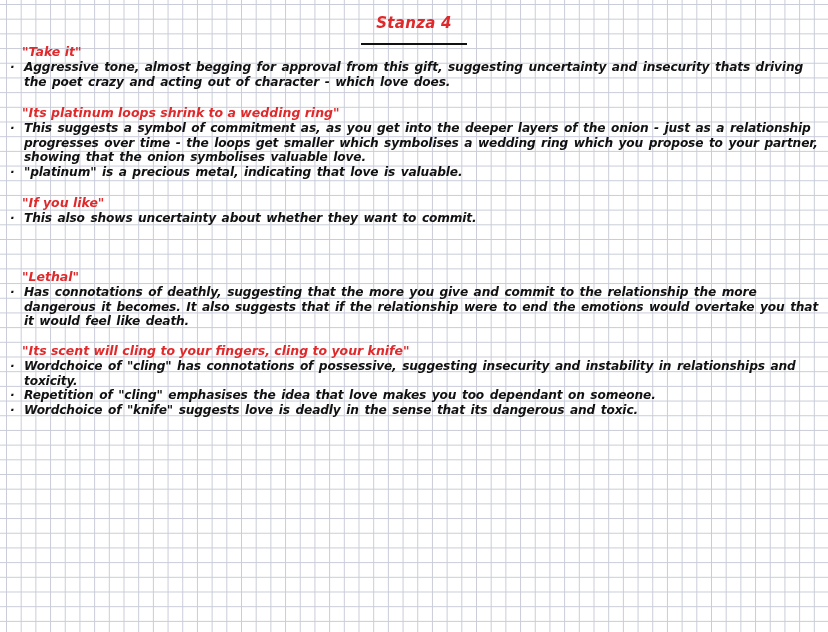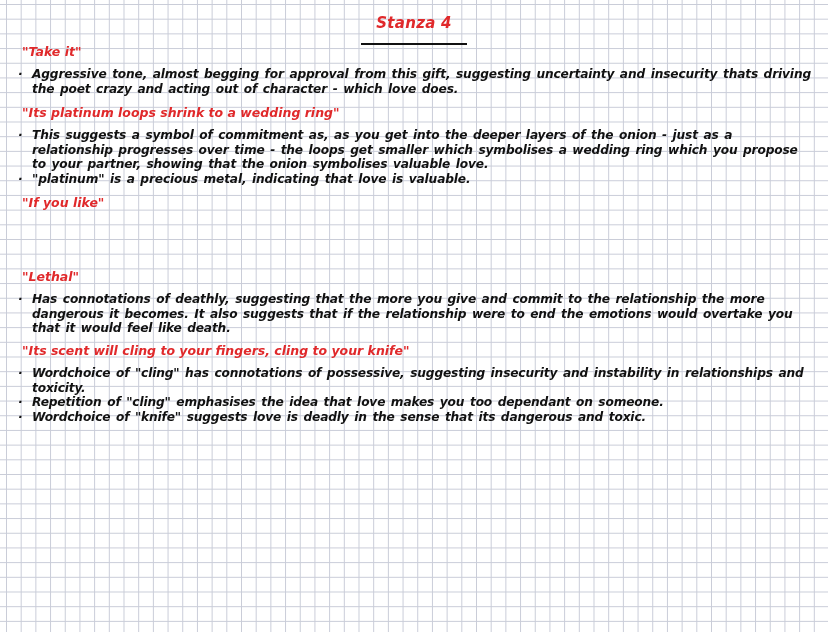--- a/index.html
+++ b/index.html
@@ -55,21 +55,21 @@
     .quote {
       color: #e0292b;
       font-size: 12.5px;
       font-weight: bold;
       line-height: 14px;
       margin: 0 0 1px 2px;
       white-space: nowrap;
     }
     ul.points {
       list-style: none;
-      margin: 8px;
+      margin: 0;
       padding: 0;
     }
     ul.points li {
       position: relative;
       padding-left: 4px;
       font-size: 12.2px;
       font-weight: bold;
       line-height: 14.6px;
       letter-spacing: -0.15px;
       word-spacing: 1.5px;
@@ -100,20 +100,21 @@
     <div class="quote">"Its platinum loops shrink to a wedding ring"</div>
     <ul class="points">
       <li>This suggests a symbol of commitment as, as you get into the deeper layers of the onion - just as a relationship progresses over time - the loops get smaller which symbolises a wedding ring which you propose to your partner, showing that the onion symbolises valuable love.</li>
       <li>"platinum" is a precious metal, indicating that love is valuable.</li>
     </ul>
   </div>
 
   <div class="section" style="top:195px;">
     <div class="quote">"If you like"</div>
     <ul class="points">
+      <li>This also shows uncertainty about whether they want to commit.</li>
     </ul>
   </div>
 
   <div class="section" style="top:269px;">
     <div class="quote">"Lethal"</div>
     <ul class="points">
       <li>Has connotations of deathly, suggesting that the more you give and commit to the relationship the more dangerous it becomes. It also suggests that if the relationship were to end the emotions would overtake you that it would feel like death.</li>
     </ul>
   </div>
 

